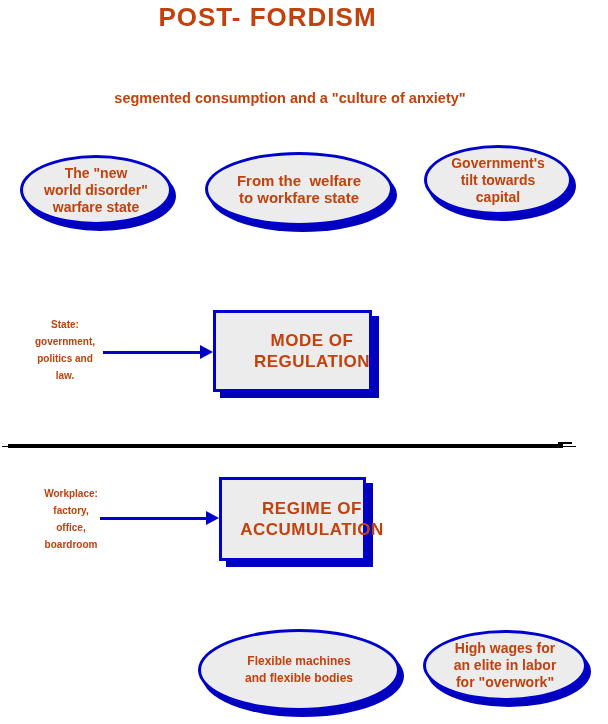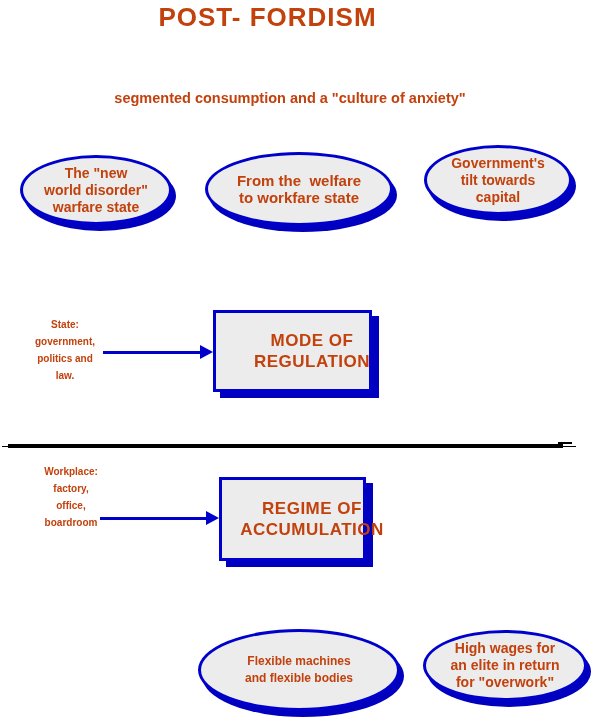--- a/index.html
+++ b/index.html
@@ -112,30 +112,30 @@
   <div class="node-box" style="left:213px; top:310px; width:159px; height:82px;">MODE OF
 REGULATION</div>
 
   <div>
     <div class="divider-main"></div>
     <div class="divider-left"></div>
     <div class="divider-rdash"></div>
     <div class="divider-right"></div>
   </div>
 
-  <div class="side-label" style="left:8px; top:463px; width:126px;">Workplace:
+  <div class="side-label" style="left:8px; top:485px; width:126px;">Workplace:
 factory,
 office,
 boardroom</div>
   <div>
     <div class="arrow-line" style="left:100px; top:517px; width:107px;"></div>
     <div class="arrow-head" style="left:206px; top:511px;"></div>
   </div>
   <div class="node-box" style="left:219px; top:477px; width:147px; height:84px;">REGIME OF
 ACCUMULATION</div>
 
   <div class="ellipse" style="left:198px; top:629px; width:202px; height:82px; font-size:12px;">Flexible machines
 and flexible bodies</div>
   <div class="ellipse" style="left:423px; top:630px; width:164px; height:71px;">High wages for
-an elite in return
+an elite in labor
 for "overwork"</div>
 
 </div>
 
 </body></html>

